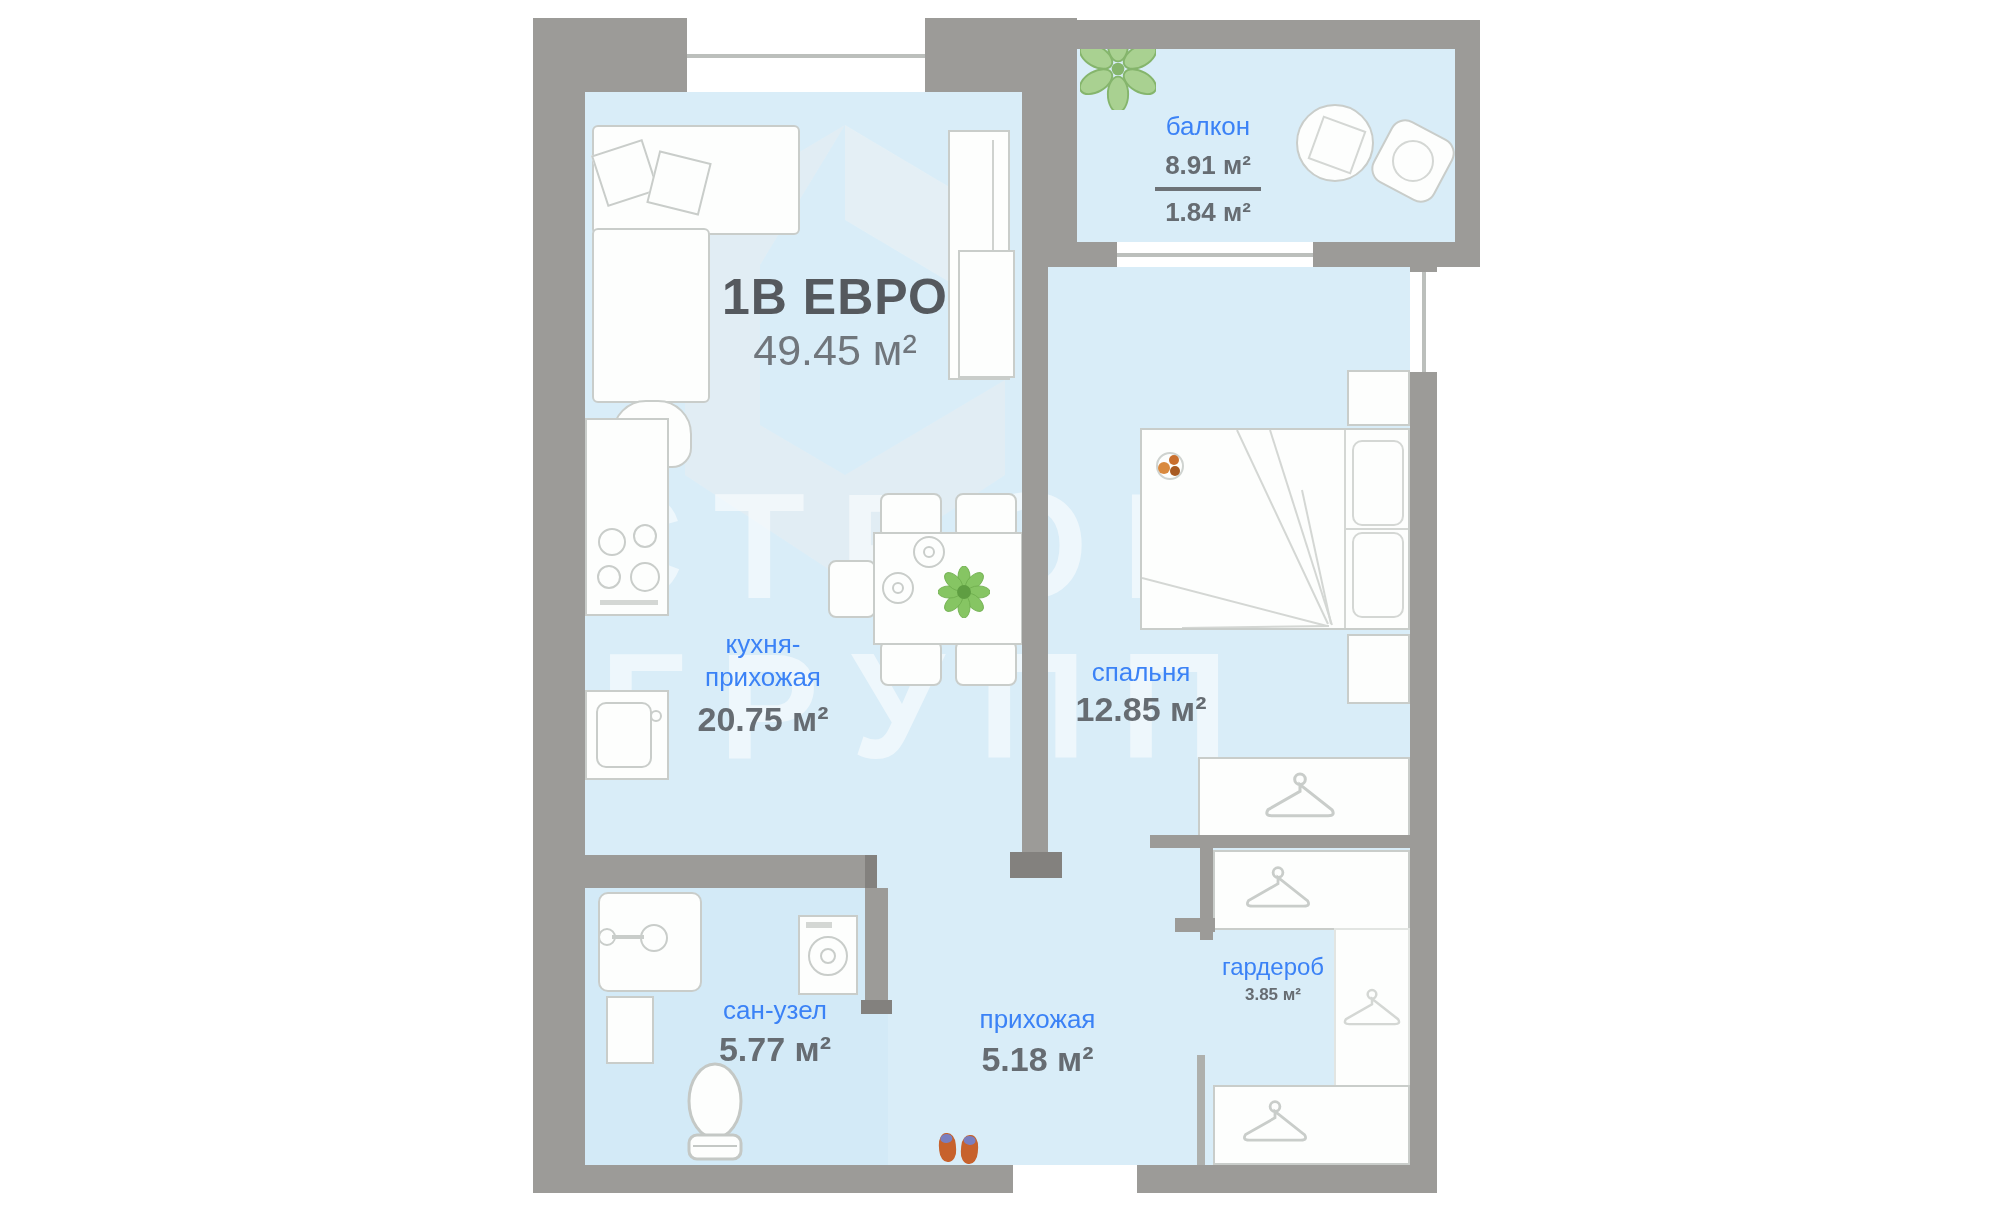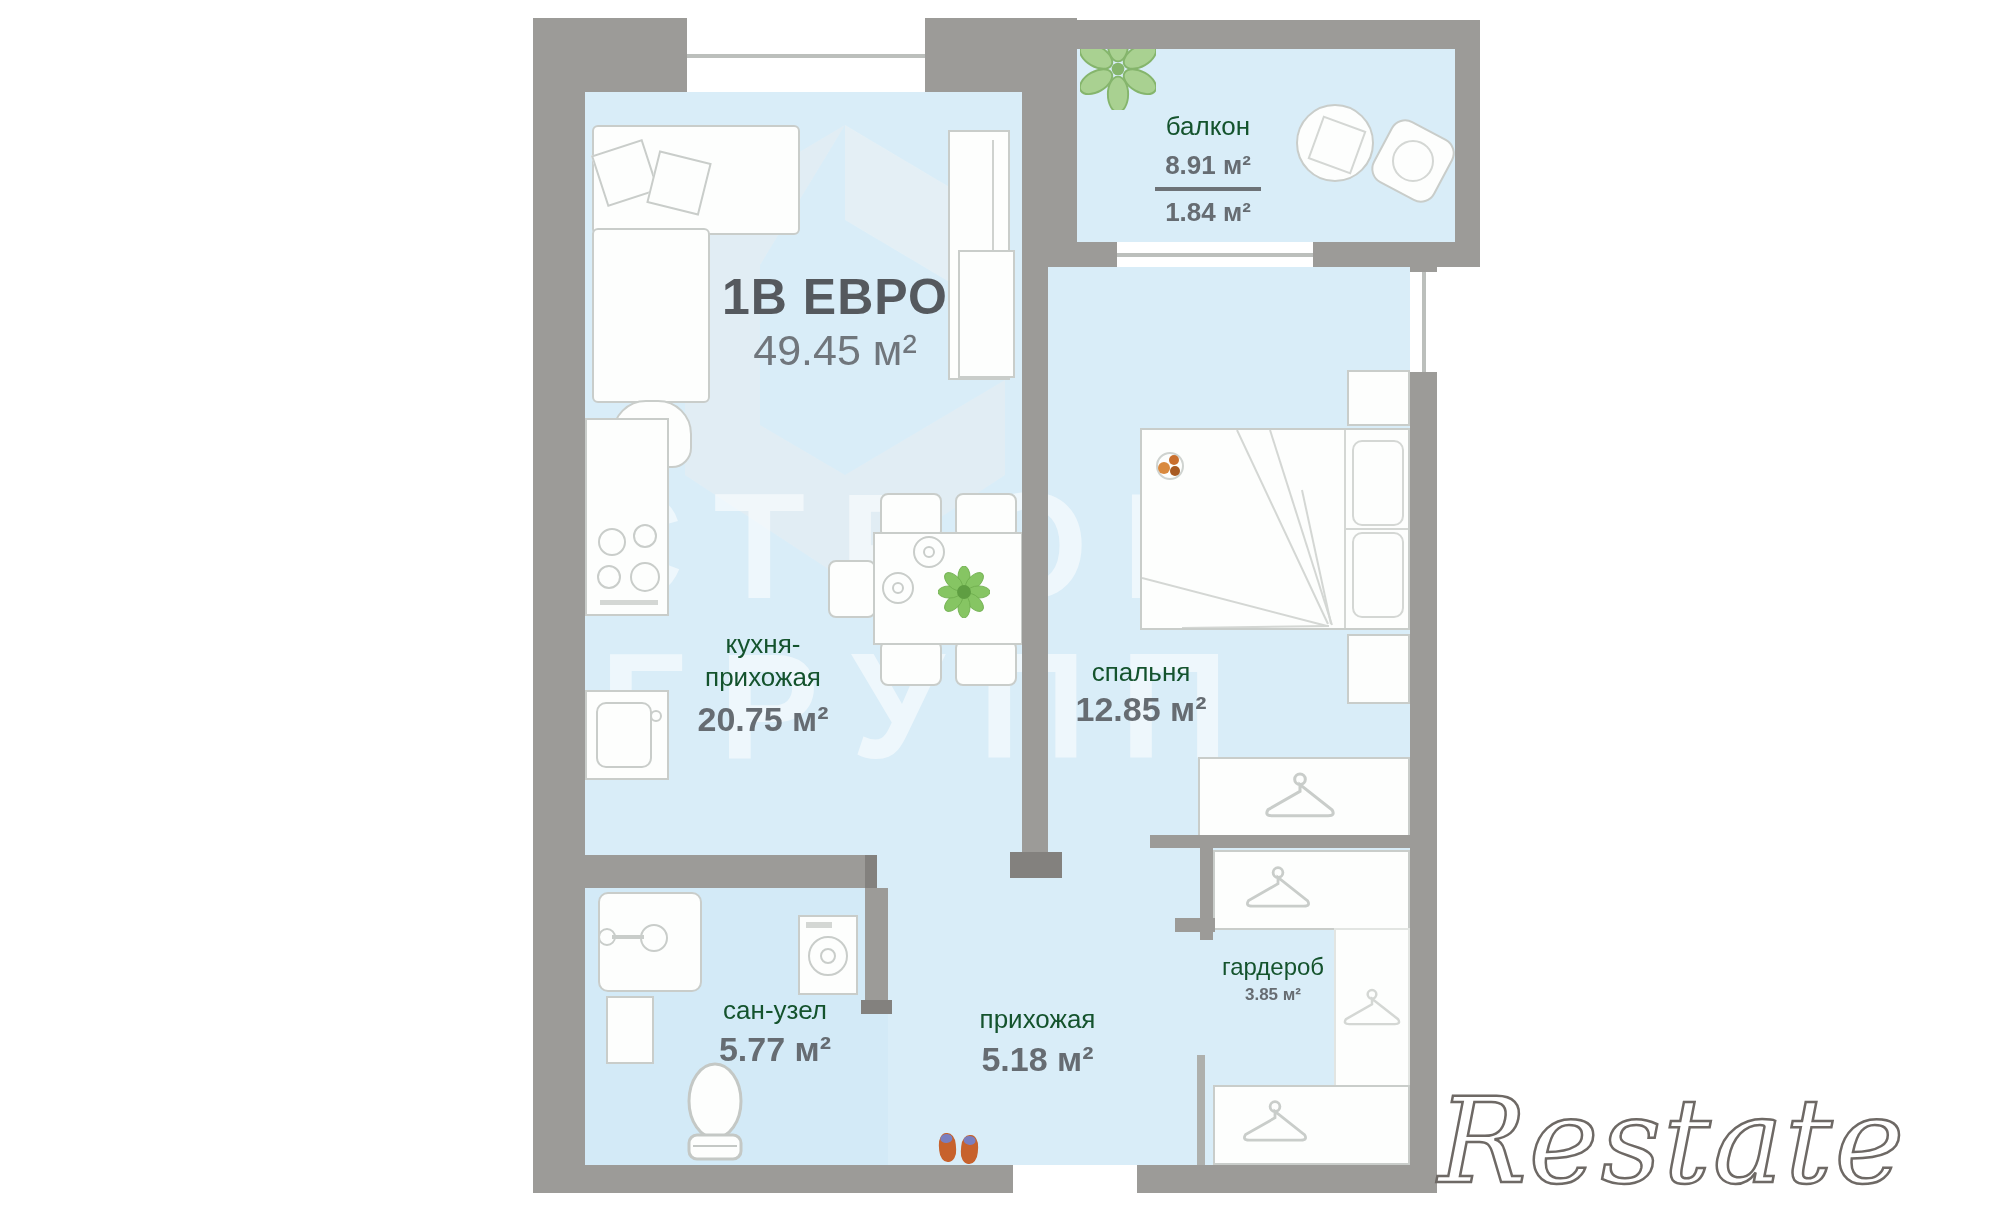--- a/index.html
+++ b/index.html
@@ -7,21 +7,21 @@
          font-family:"Liberation Sans", sans-serif;}
   .abs{position:absolute;}
   .floor{position:absolute;background:#d9edf8;}
   .wall{position:absolute;background:#9c9b98;}
   .wallcap{position:absolute;background:#83817e;}
   .win{position:absolute;background:#ffffff;}
   .winline-h{position:absolute;background:#bcbfbc;height:4px;left:0;right:0;top:50%;margin-top:-2px;}
   .winline-v{position:absolute;background:#bcbfbc;width:4px;top:0;bottom:0;left:50%;margin-left:-2px;}
   .furn{position:absolute;background:#fdfefd;border:2px solid #c9cdca;box-sizing:border-box;}
   .furn-borderless{position:absolute;background:#fdfefd;box-sizing:border-box;}
-  .lbl{position:absolute;color:#14532d;font-size:26px;line-height:33px;text-align:center;}
+  .lbl{position:absolute;color:#3b82f6;font-size:26px;line-height:33px;text-align:center;}
   .area{position:absolute;color:#666c72;font-size:34px;font-weight:bold;text-align:center;}
   .title{position:absolute;color:#55595e;font-size:50px;font-weight:bold;letter-spacing:1px;text-align:center;}
   .subtitle{position:absolute;color:#70767c;font-size:43px;font-weight:bold;text-align:center;}
   .frac{position:absolute;text-align:center;color:#666c72;font-weight:bold;font-size:26px;}
   .frac .top{display:inline-block;border-bottom:4px solid #6d7277;padding:0 10px 6px;}
   .frac .bot{display:block;padding-top:6px;}
   .wm-dev{position:absolute;color:rgba(255,255,255,0.55);font-weight:bold;letter-spacing:34px;
           font-size:150px;font-family:"Liberation Sans",sans-serif;white-space:nowrap;}
   .wm-restate{position:absolute;font-family:"DejaVu Serif",serif;font-style:italic;
               font-size:118px;color:rgba(255,255,255,0.92);
@@ -234,15 +234,14 @@
 
   <div class="lbl" style="left:700px;top:994px;width:150px;">сан-узел</div>
   <div class="area" style="left:700px;top:1030px;width:150px;">5.77 м²</div>
 
   <div class="lbl" style="left:960px;top:1003px;width:155px;">прихожая</div>
   <div class="area" style="left:960px;top:1040px;width:155px;">5.18 м²</div>
 
   <div class="lbl" style="left:1213px;top:950px;width:120px;font-size:24px;">гардероб</div>
   <div class="area" style="left:1213px;top:985px;width:120px;font-size:17px;">3.85 м²</div>
 
-  <div class="wm-restate" style="left:1438px;top:1072px;">Restate</div>
 
 </div>
 
 </body></html>

